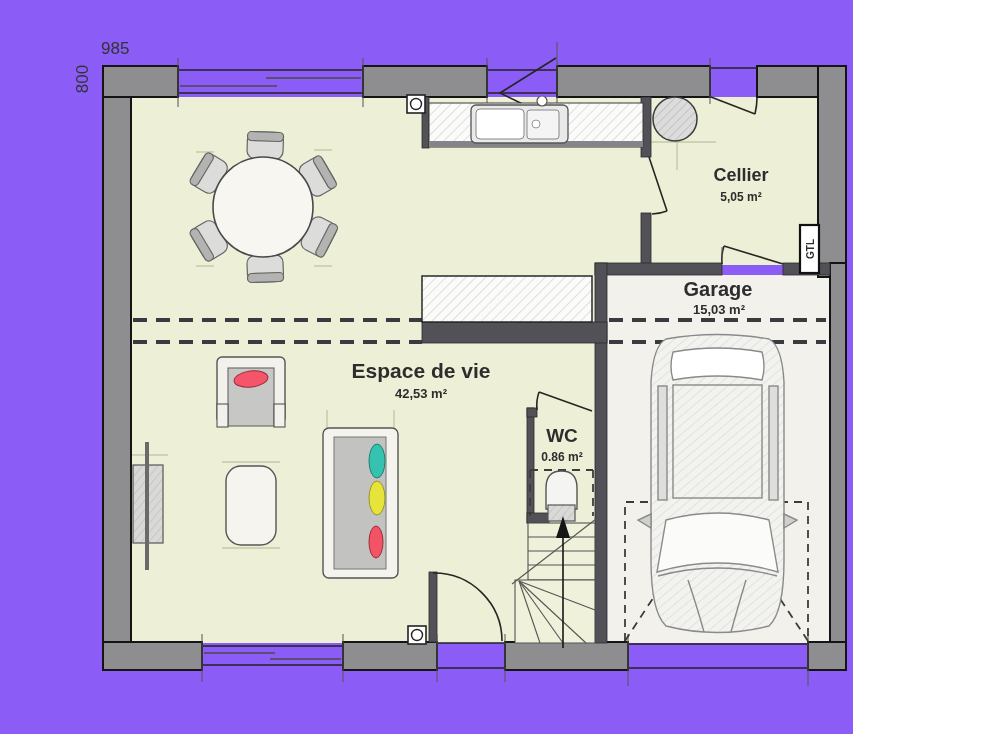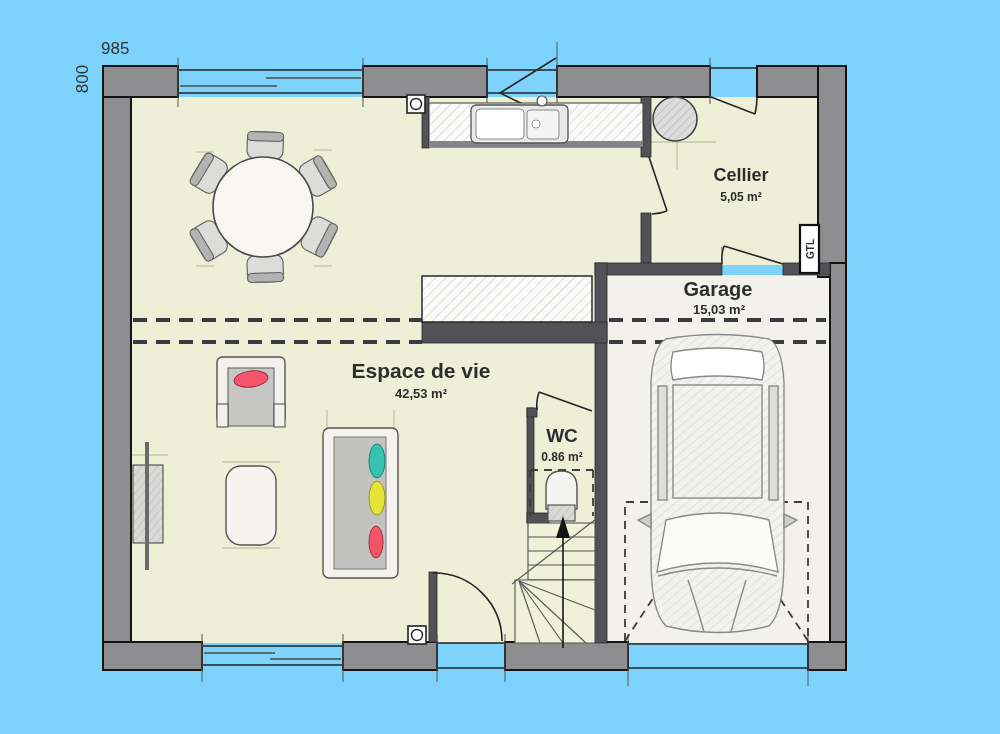--- a/index.html
+++ b/index.html
@@ -1,16 +1,16 @@
 <!DOCTYPE html>
 <html><head>
 <meta charset="utf-8">
 <style>
   html,body{margin:0;padding:0;background:#ffffff;}
-  #stage{position:relative;width:1000px;height:734px;background:#7dd3fc;overflow:hidden;
+  #stage{position:relative;width:853px;height:734px;background:#8b5cf6;overflow:hidden;
          font-family:"Liberation Sans", sans-serif;}
   svg{position:absolute;left:0;top:0;}
   text{font-family:"Liberation Sans", sans-serif;fill:#2d2d2d;}
   .dim-label{font-size:17px;fill:#333;}
   .room-name{font-size:20px;font-weight:bold;}
   .room-name-sm{font-size:18px;font-weight:bold;}
   .room-area{font-size:13px;font-weight:bold;}
   .room-area-sm{font-size:12px;font-weight:bold;}
   .gtl-label{font-size:10px;font-weight:bold;}
   .extwall{fill:#8e8e90;stroke:#141414;stroke-width:2;}

